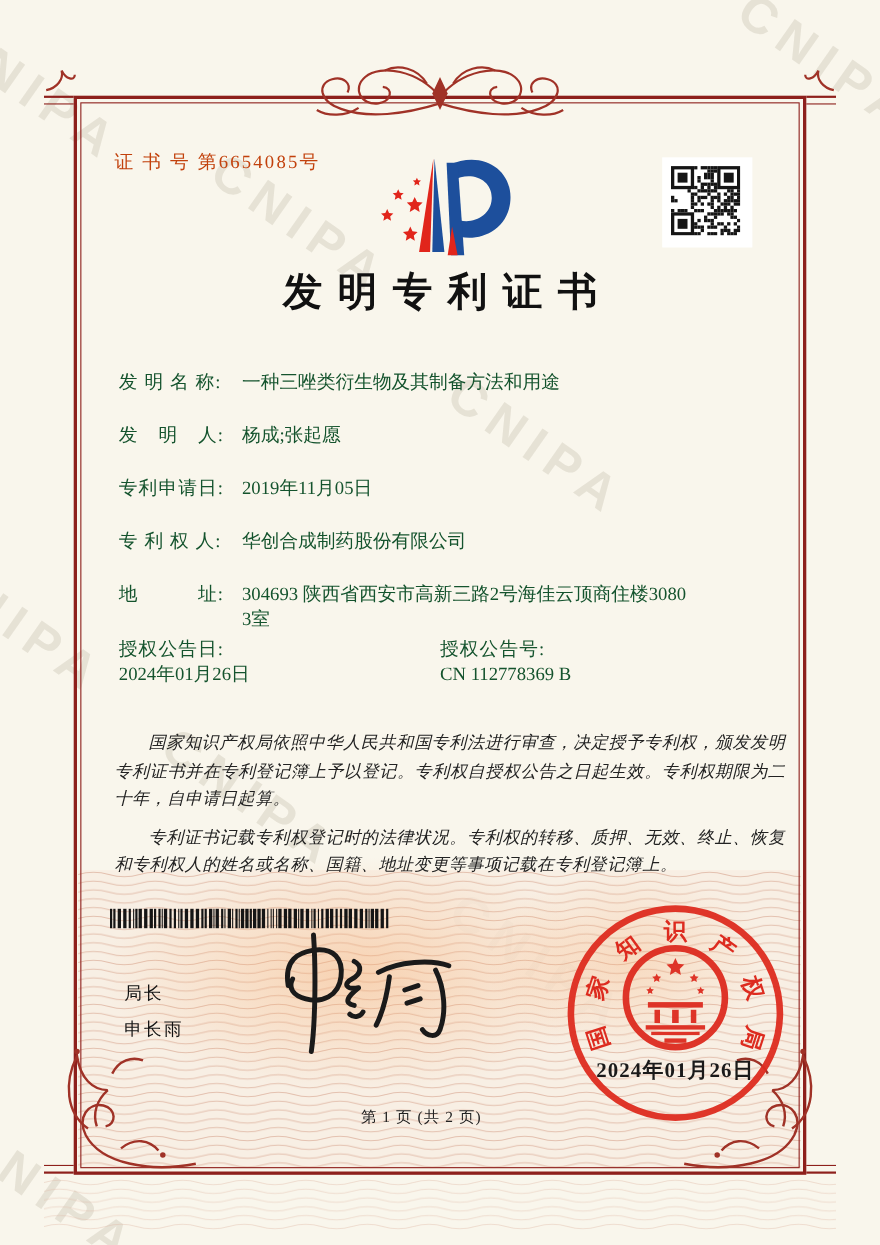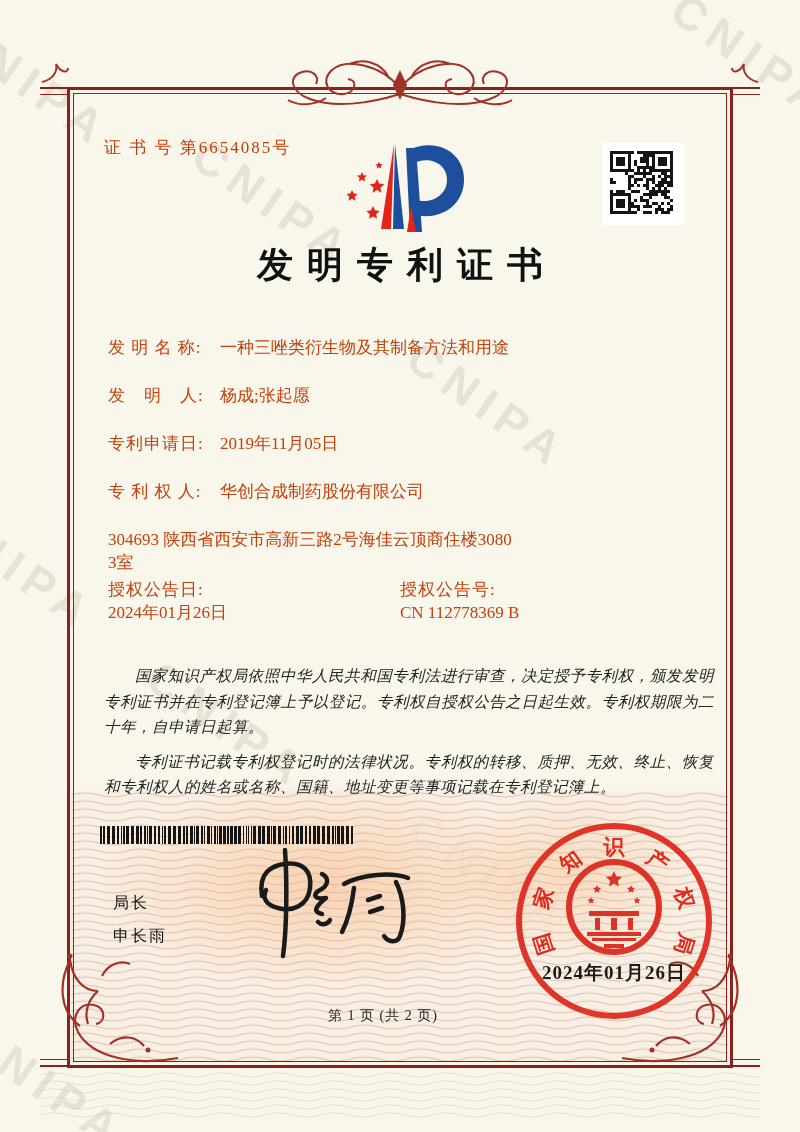--- a/index.html
+++ b/index.html
@@ -33,21 +33,21 @@
     background:radial-gradient(ellipse at center,rgba(247,170,108,.30),rgba(247,170,108,0) 70%);}
   
   .cert-no{position:absolute;left:104px;top:136px;font-size:17px;letter-spacing:2px;color:#c2410c;}
   .logo{position:absolute;left:338px;top:134px;}
   .qr{position:absolute;left:602px;top:143px;width:66px;height:66px;
     background:#ffffff;padding:8px;line-height:0;}
   .title{position:absolute;left:400px;top:241px;transform:translateX(-50%);
     font-size:36px;font-weight:700;letter-spacing:14px;padding-left:14px;
     white-space:nowrap;color:#111;}
   
-  .fields{position:absolute;left:108px;top:336px;width:608px;font-size:17px;color:#c2410c;}
+  .fields{position:absolute;left:108px;top:336px;width:608px;font-size:17px;color:#14532d;}
   .frow{display:flex;margin-bottom:25px;line-height:23px;}
   .frow.addr{margin-bottom:4px;}
   .flabel{width:112px;flex:none;white-space:pre;letter-spacing:1px;}
   .fvalue{white-space:pre-line;}
   .grant-row{position:relative;display:flex;line-height:23px;}
   .pair{display:flex;flex-direction:column;}
   .pair2{position:absolute;left:292px;top:0;}
   .pair .flabel2{white-space:pre;letter-spacing:1px;margin-right:3px;}
   
   .legal{position:absolute;left:92px;top:663px;width:622px;font-size:15.5px;
@@ -341,20 +341,21 @@
     </div>
     <div class="frow">
       <span class="flabel">专利申请日:</span>
       <span class="fvalue">2019年11月05日</span>
     </div>
     <div class="frow">
       <span class="flabel">专 利 权 人:</span>
       <span class="fvalue">华创合成制药股份有限公司</span>
     </div>
     <div class="frow addr">
+      <span class="flabel">地　　　址:</span>
       <span class="fvalue">304693 陕西省西安市高新三路2号海佳云顶商住楼3080
 3室</span>
     </div>
     <div class="grant-row">
       <span class="pair">
         <span class="flabel">授权公告日:</span>
         <span class="fvalue">2024年01月26日</span>
       </span>
       <span class="pair pair2">
         <span class="flabel2">授权公告号:</span>

